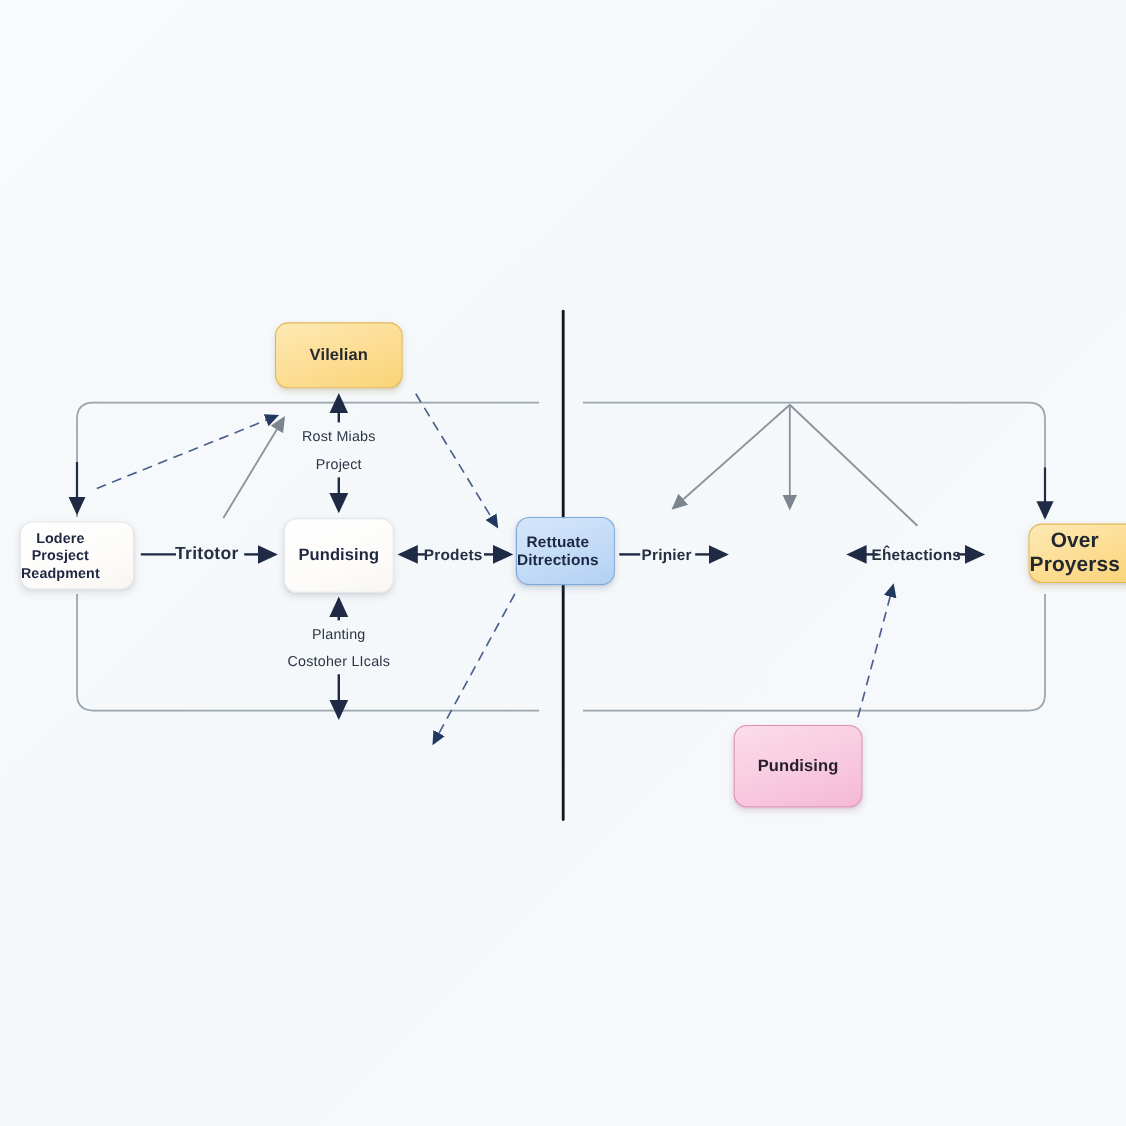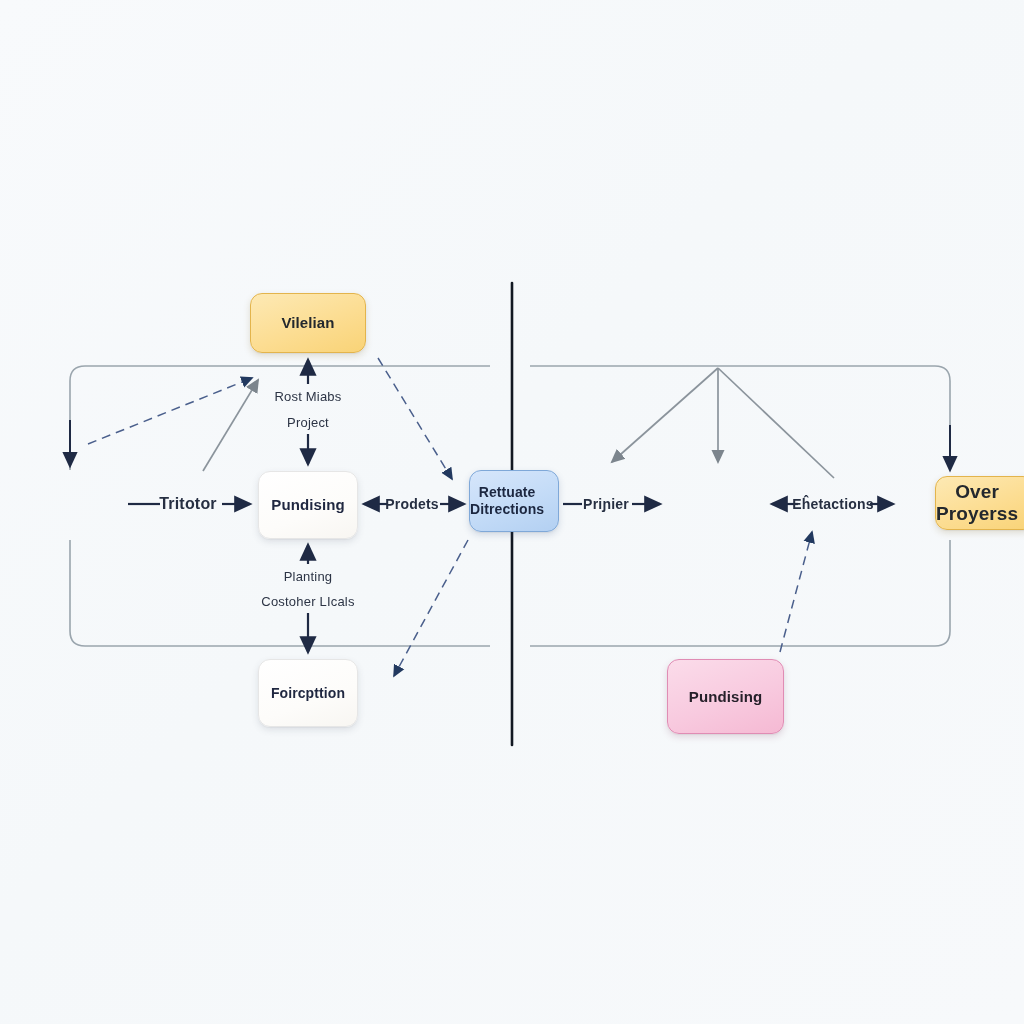--- a/index.html
+++ b/index.html
@@ -134,32 +134,36 @@
     <line x1="798" y1="504" x2="772" y2="504" stroke="#1f2a44" stroke-width="2.2" marker-end="url(#ahDark)"></line>
     <line x1="870" y1="504" x2="893" y2="504" stroke="#1f2a44" stroke-width="2.2" marker-end="url(#ahDark)"></line>
 
     <path d="M718,368 L612,462" stroke="#8b949c" stroke-width="1.7" fill="none" marker-end="url(#ahGray)"></path>
     <path d="M718,368 L718,462" stroke="#8b949c" stroke-width="1.7" fill="none" marker-end="url(#ahGray)"></path>
     <path d="M718,368 L834,478" stroke="#8b949c" stroke-width="1.7" fill="none"></path>
 
     <path d="M780,652 L812,532" stroke="#4a5f8c" stroke-width="1.5" fill="none" stroke-dasharray="9 6" marker-end="url(#ahBlue)"></path>
   </svg>
 
+  <div class="node node-white" style="left:18px; top:474px; width:104px; height:62px; font-size:13px;">
+    <div>
+      <span>Lodere</span>
+      <span class="l2">Prosject</span>
+      <span class="l2">Readpment</span>
+    </div>
+  </div>
 
   <div class="node node-yellow" style="left:250px; top:293px; width:116px; height:60px; font-size:15px;">
     <span>Vilelian</span>
   </div>
 
   <div class="node node-white" style="left:258px; top:471px; width:100px; height:68px; font-size:15px;">
     <span>Pundising</span>
   </div>
 
-  <div class="node node-white" style="left:258px; top:659px; width:100px; height:68px; font-size:14px;">
-    <span>Foircpttion</span>
-  </div>
 
   <div class="node node-blue" style="left:469px; top:470px; width:90px; height:62px; font-size:14px;">
     <div>
       <span>Rettuate</span>
       <span class="l2">Ditrections</span>
     </div>
   </div>
 
 
   <div class="node node-yellow" style="left:935px; top:476px; width:100px; height:54px; font-size:19px;">

